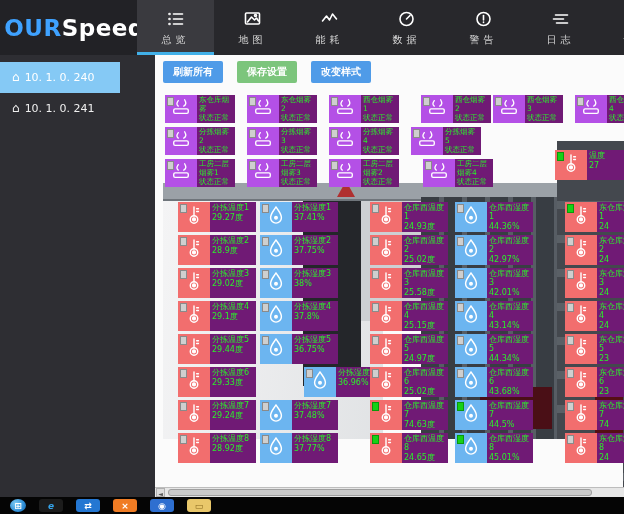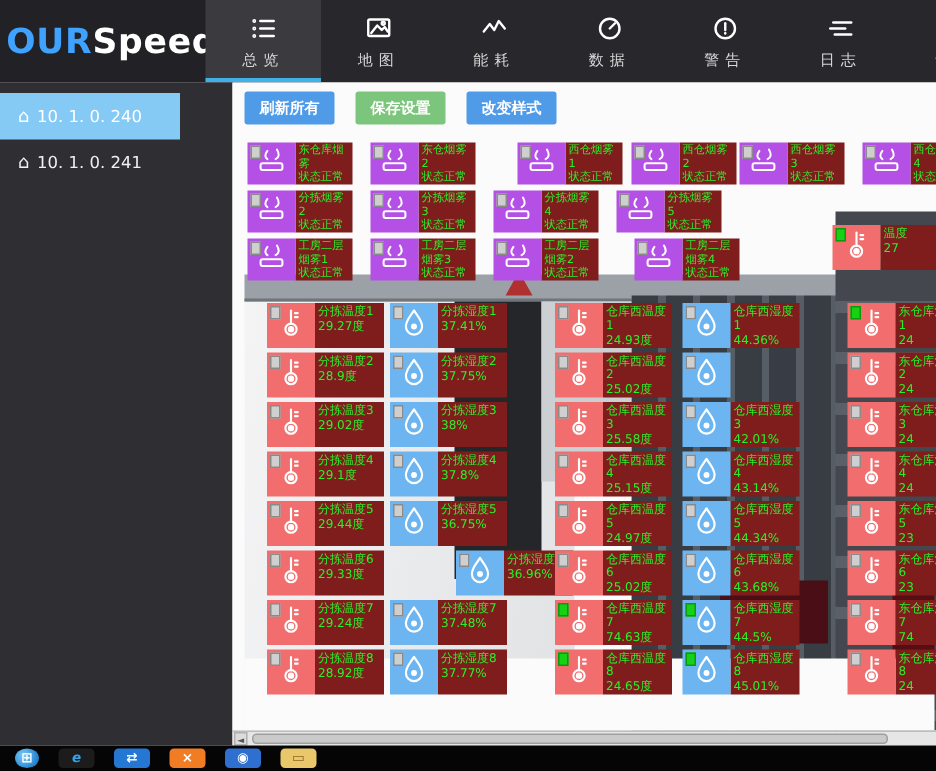--- a/index.html
+++ b/index.html
@@ -31,21 +31,21 @@
   .toolbar{position:absolute;left:8px;top:6px;display:flex;gap:14px;z-index:5;}
   .btn{font-size:10px;color:#fff;font-weight:bold;padding:4px 10px;border-radius:2px;cursor:pointer;white-space:nowrap;}
   .btn.blue{background:#4f9be8;}
   .btn.green{background:#7cc57c;}
 
   
   .tile{position:absolute;display:flex;z-index:4;cursor:pointer;}
   .tile .iconbox{width:32px;position:relative;display:flex;align-items:center;justify-content:center;flex:0 0 auto;}
   .tile .check{position:absolute;top:2px;left:2px;width:7px;height:9px;background:#cfcfcf;border:1px solid #8a8a8a;box-sizing:border-box;}
   .tile .check.sel{background:#17d117;border-color:#0a9a0a;}
-  .tile .textbox{flex:1;background:#7f1d1d;color:#2bef2b;overflow:hidden;padding:1px 2px;box-sizing:border-box;}
+  .tile .textbox{flex:1;background:#701a75;color:#2bef2b;overflow:hidden;padding:1px 2px;box-sizing:border-box;}
   .tile.smoke{width:70px;height:28px;}
   .tile.smoke .iconbox{background:#b450e6;}
   .tile.smoke .textbox{font-size:7.5px;line-height:8.5px;}
   .tile.sensor{width:78px;height:30px;}
   .tile.sensor .textbox{font-size:8px;line-height:9px;}
   .tile.sensor .iconbox.temp{background:#f26e6e;}
   .tile.sensor .iconbox.hum{background:#6cb5f0;}
   .tile .tname{display:block;}
   .tile .tval{display:block;margin-top:1px;}
 
@@ -211,21 +211,21 @@
                 <path d="M15 10 q4 -2 1 -7"></path>
                 <path d="M9 10 q-3 -2 0 -6"></path>
               </g>
             </svg></span>
         </div>
         <div class="textbox">
           <span class="tname">东仓烟雾2</span>
           <span class="tval">状态正常</span>
         </div>
       </div>
-      <div class="tile smoke" style="left: 190px; top: 40px;">
+      <div class="tile smoke" style="left: 174px; top: 40px;">
         <div class="iconbox smoke">
           <div class="check"></div>
           <span><svg width="22" height="20" viewBox="0 0 24 22">
               <g fill="none" stroke="#fff" stroke-width="1.5" stroke-linecap="round">
                 <rect x="4" y="13" width="16" height="5" rx="1.5"></rect>
                 <path d="M15 10 q4 -2 1 -7"></path>
                 <path d="M9 10 q-3 -2 0 -6"></path>
               </g>
             </svg></span>
         </div>
@@ -835,20 +835,24 @@
       </div>
       <div class="tile sensor" style="left: 300px; top: 180px;">
         <div class="iconbox hum">
           <div class="check"></div>
           <span><svg width="18" height="22" viewBox="0 0 20 24">
               <g fill="none" stroke="#fff" stroke-width="1.6" stroke-linejoin="round">
                 <path d="M10 3 C7 8 4 10.5 4 15 a6 6 0 0 0 12 0 C16 10.5 13 8 10 3 Z"></path>
                 <circle cx="10" cy="15" r="1.4" fill="#fff"></circle>
               </g>
             </svg></span>
+        </div>
+        <div class="textbox">
+          <span class="tname">仓库西湿度2</span>
+          <span class="tval">42.97%</span>
         </div>
       </div>
       <div class="tile sensor" style="left: 300px; top: 213px;">
         <div class="iconbox hum">
           <div class="check"></div>
           <span><svg width="18" height="22" viewBox="0 0 20 24">
               <g fill="none" stroke="#fff" stroke-width="1.6" stroke-linejoin="round">
                 <path d="M10 3 C7 8 4 10.5 4 15 a6 6 0 0 0 12 0 C16 10.5 13 8 10 3 Z"></path>
                 <circle cx="10" cy="15" r="1.4" fill="#fff"></circle>
               </g>

